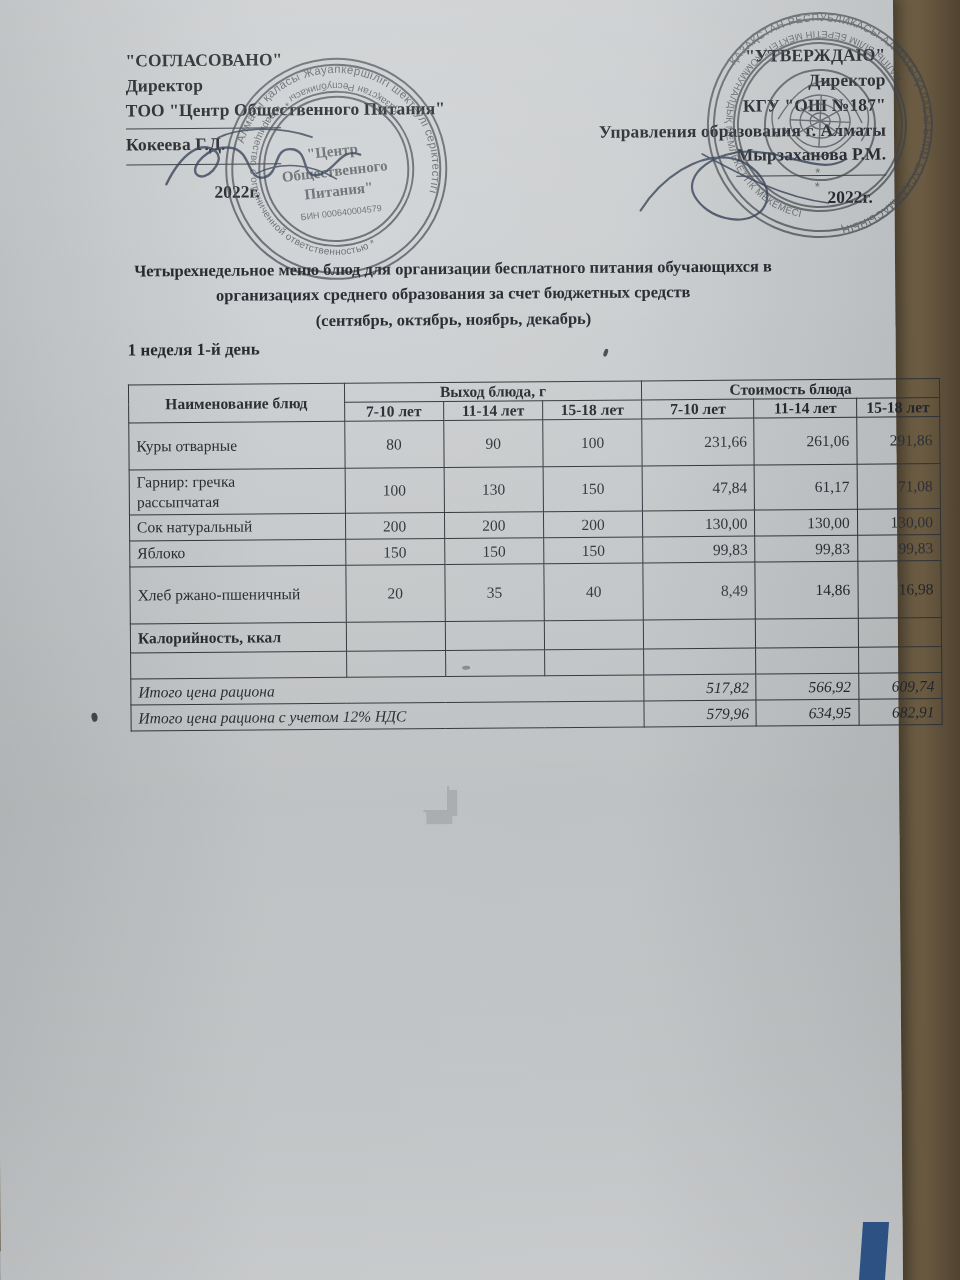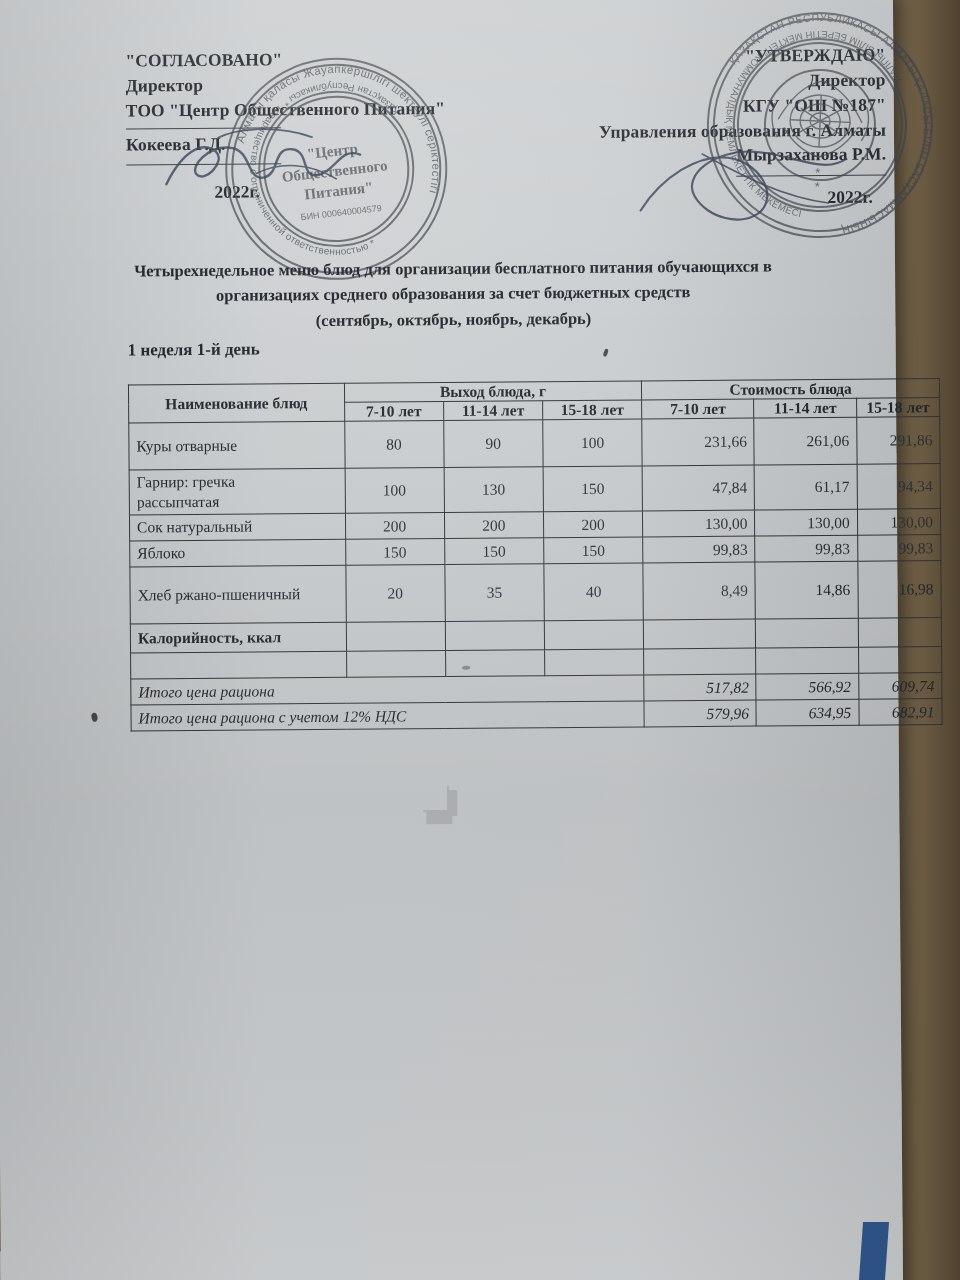--- a/index.html
+++ b/index.html
@@ -395,21 +395,21 @@
           <tr class="r-med">
             <td class="dish">
               <span>Гарнир: гречка</span><br>
               <span>рассыпчатая</span>
             </td>
             <td class="val">100</td>
             <td class="val">130</td>
             <td class="val faded">150</td>
             <td class="cost">47,84</td>
             <td class="cost">61,17</td>
-            <td class="cost">94,34</td>
+            <td class="cost">71,08</td>
           </tr>
 
           <tr class="r-short">
             <td class="dish">Сок натуральный</td>
             <td class="val">200</td>
             <td class="val">200</td>
             <td class="val faded">200</td>
             <td class="cost faded">130,00</td>
             <td class="cost faded">130,00</td>
             <td class="cost faded">130,00</td>

